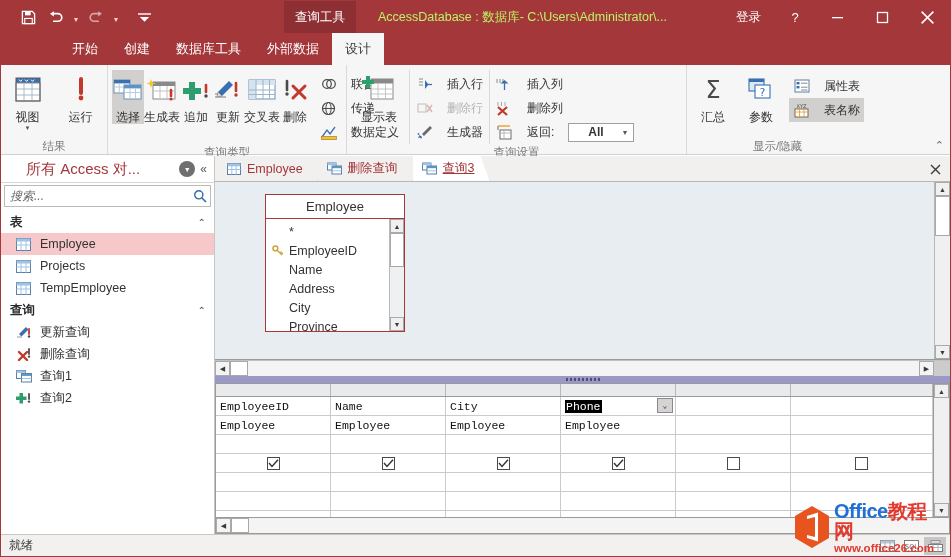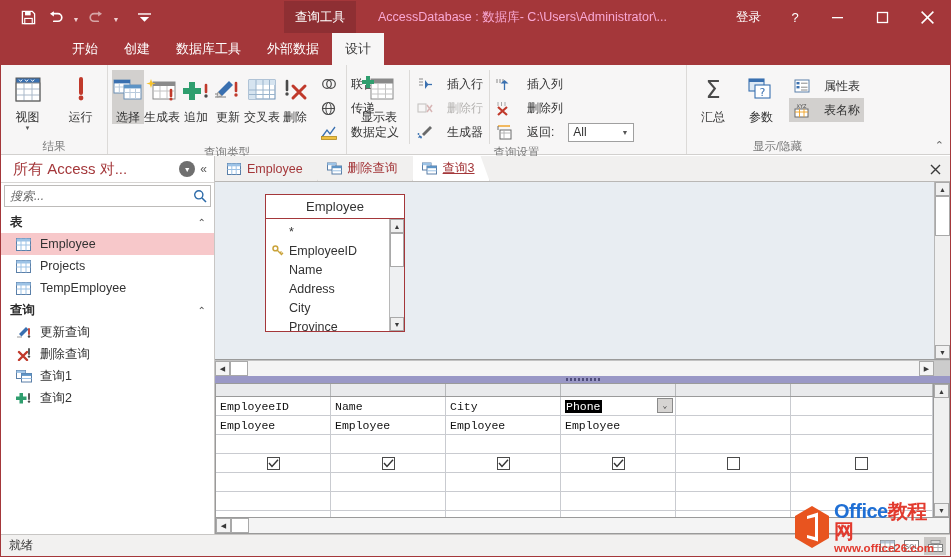--- a/index.html
+++ b/index.html
@@ -59,21 +59,21 @@
     display: flex; align-items: center;
     padding: 0 11px;
     background: #8e2f33;
     color: #ffffff;
     font-size: 12.5px;
     pointer-events: auto;
   }
   .apptitle {
     padding-left: 22px;
     font-size: 12.5px;
-    color: #f9a8d4;
+    color: #bef264;
     white-space: nowrap;
     pointer-events: auto;
   }
   .title-right {
     position: absolute; right: 0; top: 0;
     height: 32px;
     display: flex; align-items: center;
   }
   .signin {
     font-size: 12.5px; color:#fff;
@@ -172,22 +172,23 @@
   }
   .smallrow.dim { color:#b4b2b0; }
   .smallcol { display:flex; flex-direction:column; justify-content:center; padding-top:2px;}
   .siico { width:17px; height:17px; display:flex; align-items:center; justify-content:center; flex:none;}
   .retsel {
     width: 66px; height: 19px;
     border: 1px solid #a0a0a0;
     background: #fff;
     display: flex; align-items: center;
     font-size: 12px; color:#333;
-    padding-left: 4px;
+    padding-left: 19px;
     position: relative;
+    font-weight: bold;
   }
   .retsel .arw {
     position:absolute; right:5px; top:50%; transform:translateY(-50%);
     font-size:7px; color:#555;
   }
   .collapse-ribbon {
     position: absolute; right: 6px; bottom: 2px;
     font-size: 11px; color: #666;
   }
 
@@ -202,21 +203,21 @@
   .navpane {
     width: 214px;
     background: #ffffff;
     border-right: 1px solid #c8c6c4;
     display: flex; flex-direction: column;
     flex: none;
   }
   .nav-header {
     height: 27px;
     display: flex; align-items: center;
-    padding: 0 4px 0 12px;
+    padding: 0 4px 0 25px;
     border-bottom: 1px solid #d8d6d4;
     background: #ffffff;
   }
   .nav-title {
     flex: 1;
     color: #a4373a;
     font-size: 15px;
     white-space: nowrap;
     overflow: hidden;
   }

